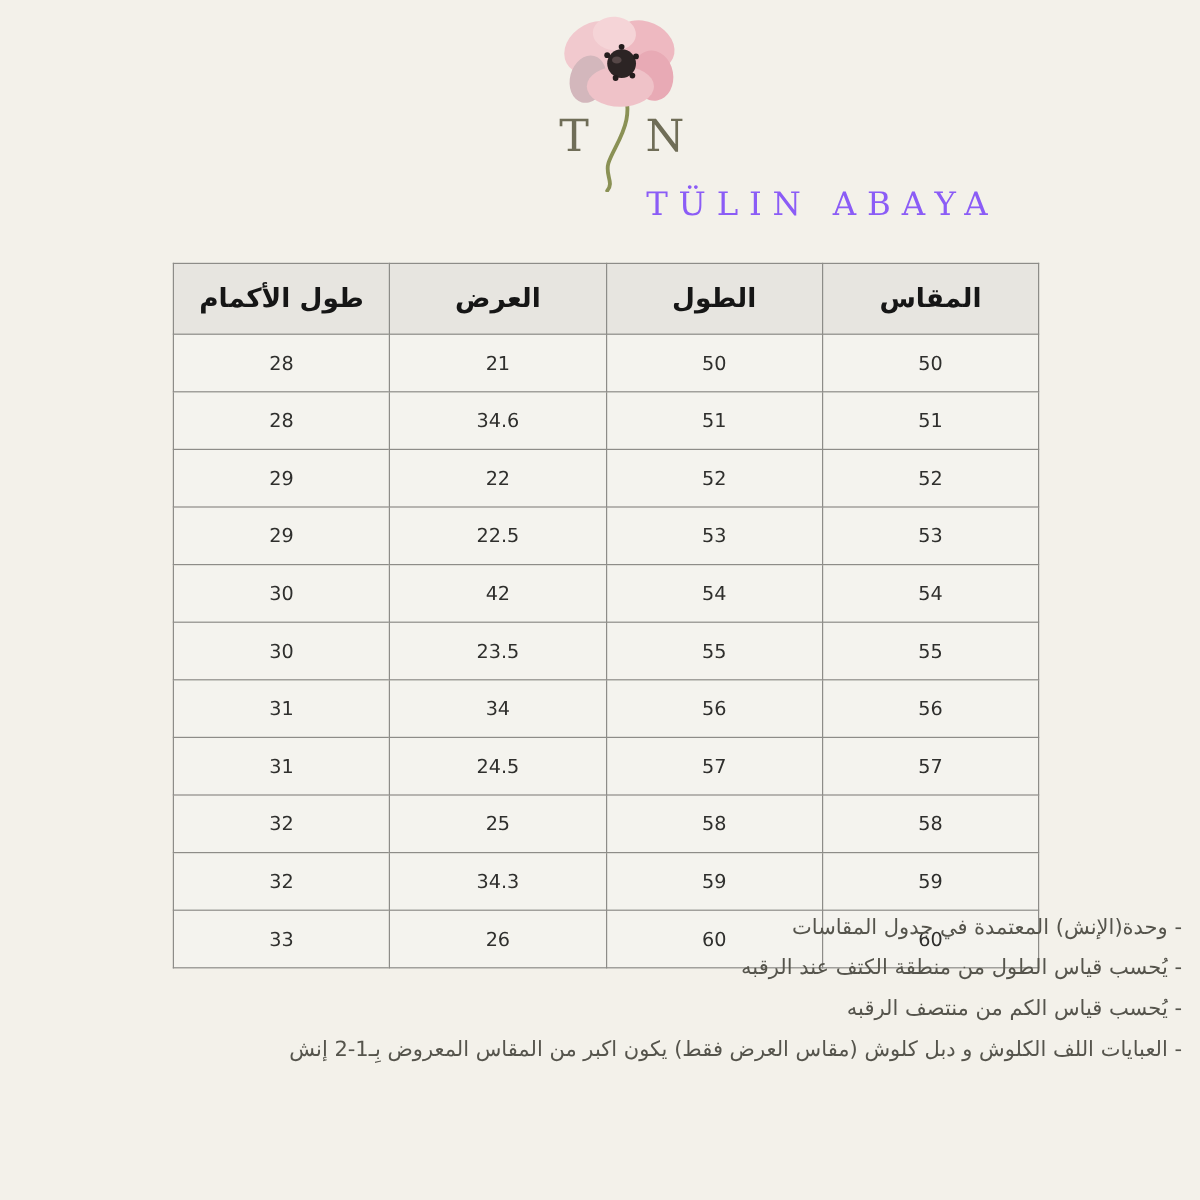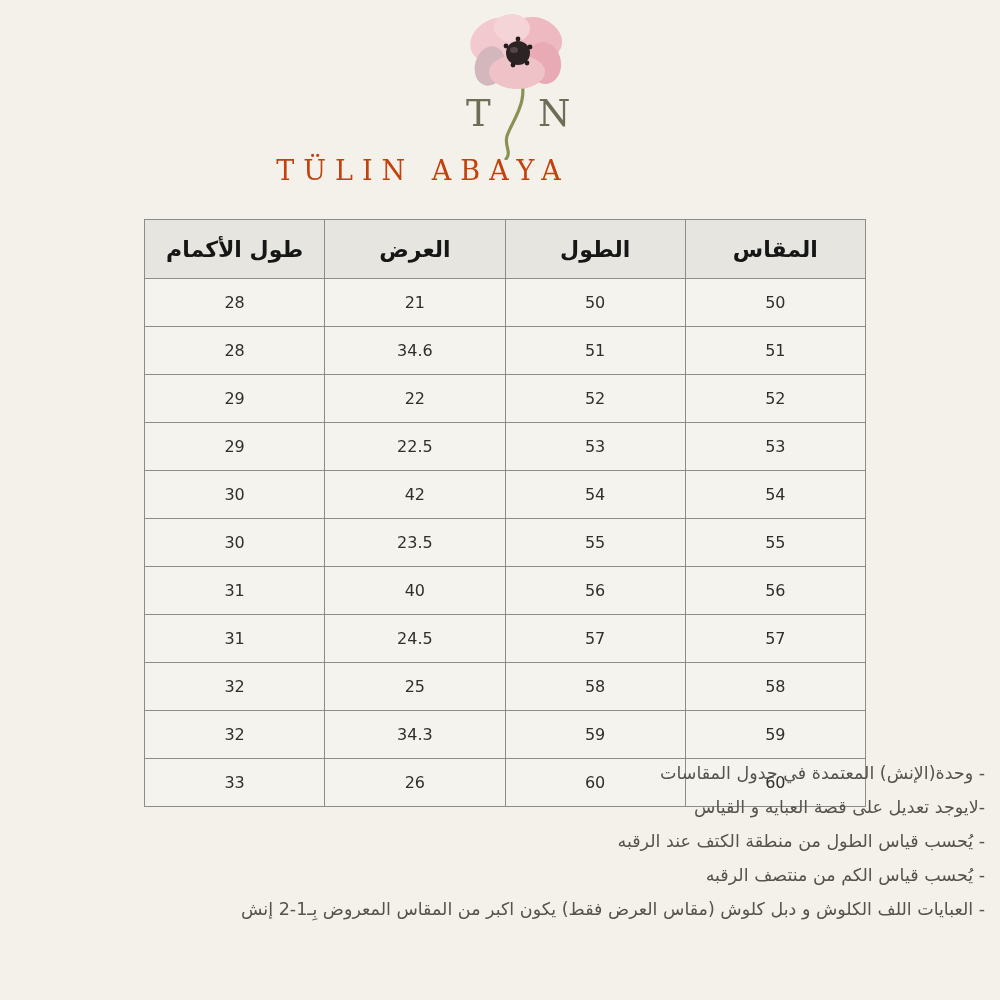--- a/index.html
+++ b/index.html
@@ -10,23 +10,23 @@
   }
 
   
   .logo { position:absolute; top:0; left:0; width:1000px; height:210px; }
   .flower-svg { position:absolute; left:452px; top:8px; }
   .mono { position:absolute; top:92px; font-family:"DejaVu Serif","Liberation Serif",serif;
           font-size:37px; color:#6f6d57; }
   .mono-t { left:466px; }
   .mono-n { left:538px; }
   .brand-name {
-    position:absolute; top:155px; left:0; width:832px; text-align:center;
+    position:absolute; top:155px; left:0; width:832px; text-align:right;
     font-family:"DejaVu Serif","Liberation Serif",serif;
-    font-size:27px; letter-spacing:9px; text-indent:14px; color:#c2410c;
+    font-size:27px; letter-spacing:9px; text-indent:14px; color:#8b5cf6;
   }
 
   
   table.size-table {
     position:absolute; left:144px; top:219px; width:722px;
     border-collapse:collapse; table-layout:fixed;
     direction:rtl;
   }
   table.size-table th {
     height:56px; background:#e7e5e0; border:1px solid #8d8c88;
@@ -120,21 +120,21 @@
         </tr>
         <tr>
           <td>55</td>
           <td>55</td>
           <td>23.5</td>
           <td>30</td>
         </tr>
         <tr>
           <td>56</td>
           <td>56</td>
-          <td>40</td>
+          <td>34</td>
           <td>31</td>
         </tr>
         <tr>
           <td>57</td>
           <td>57</td>
           <td>24.5</td>
           <td>31</td>
         </tr>
         <tr>
           <td>58</td>
@@ -152,19 +152,18 @@
           <td>60</td>
           <td>60</td>
           <td>26</td>
           <td>33</td>
         </tr>
       </tbody>
   </table>
 
   <div class="notes" id="notes">
       <div>- وحدة(الإنش) المعتمدة في جدول المقاسات</div>
-      <div>-لايوجد تعديل على قصة العبايه و القياس</div>
       <div>- يُحسب قياس الطول من منطقة الكتف عند الرقبه</div>
       <div>- يُحسب قياس الكم من منتصف الرقبه</div>
       <div>- العبايات اللف الكلوش و دبل كلوش (مقاس العرض فقط) يكون اكبر من المقاس المعروض بِـ1-2 إنش</div>
     </div>
 
 </div>
 
 </body></html>

